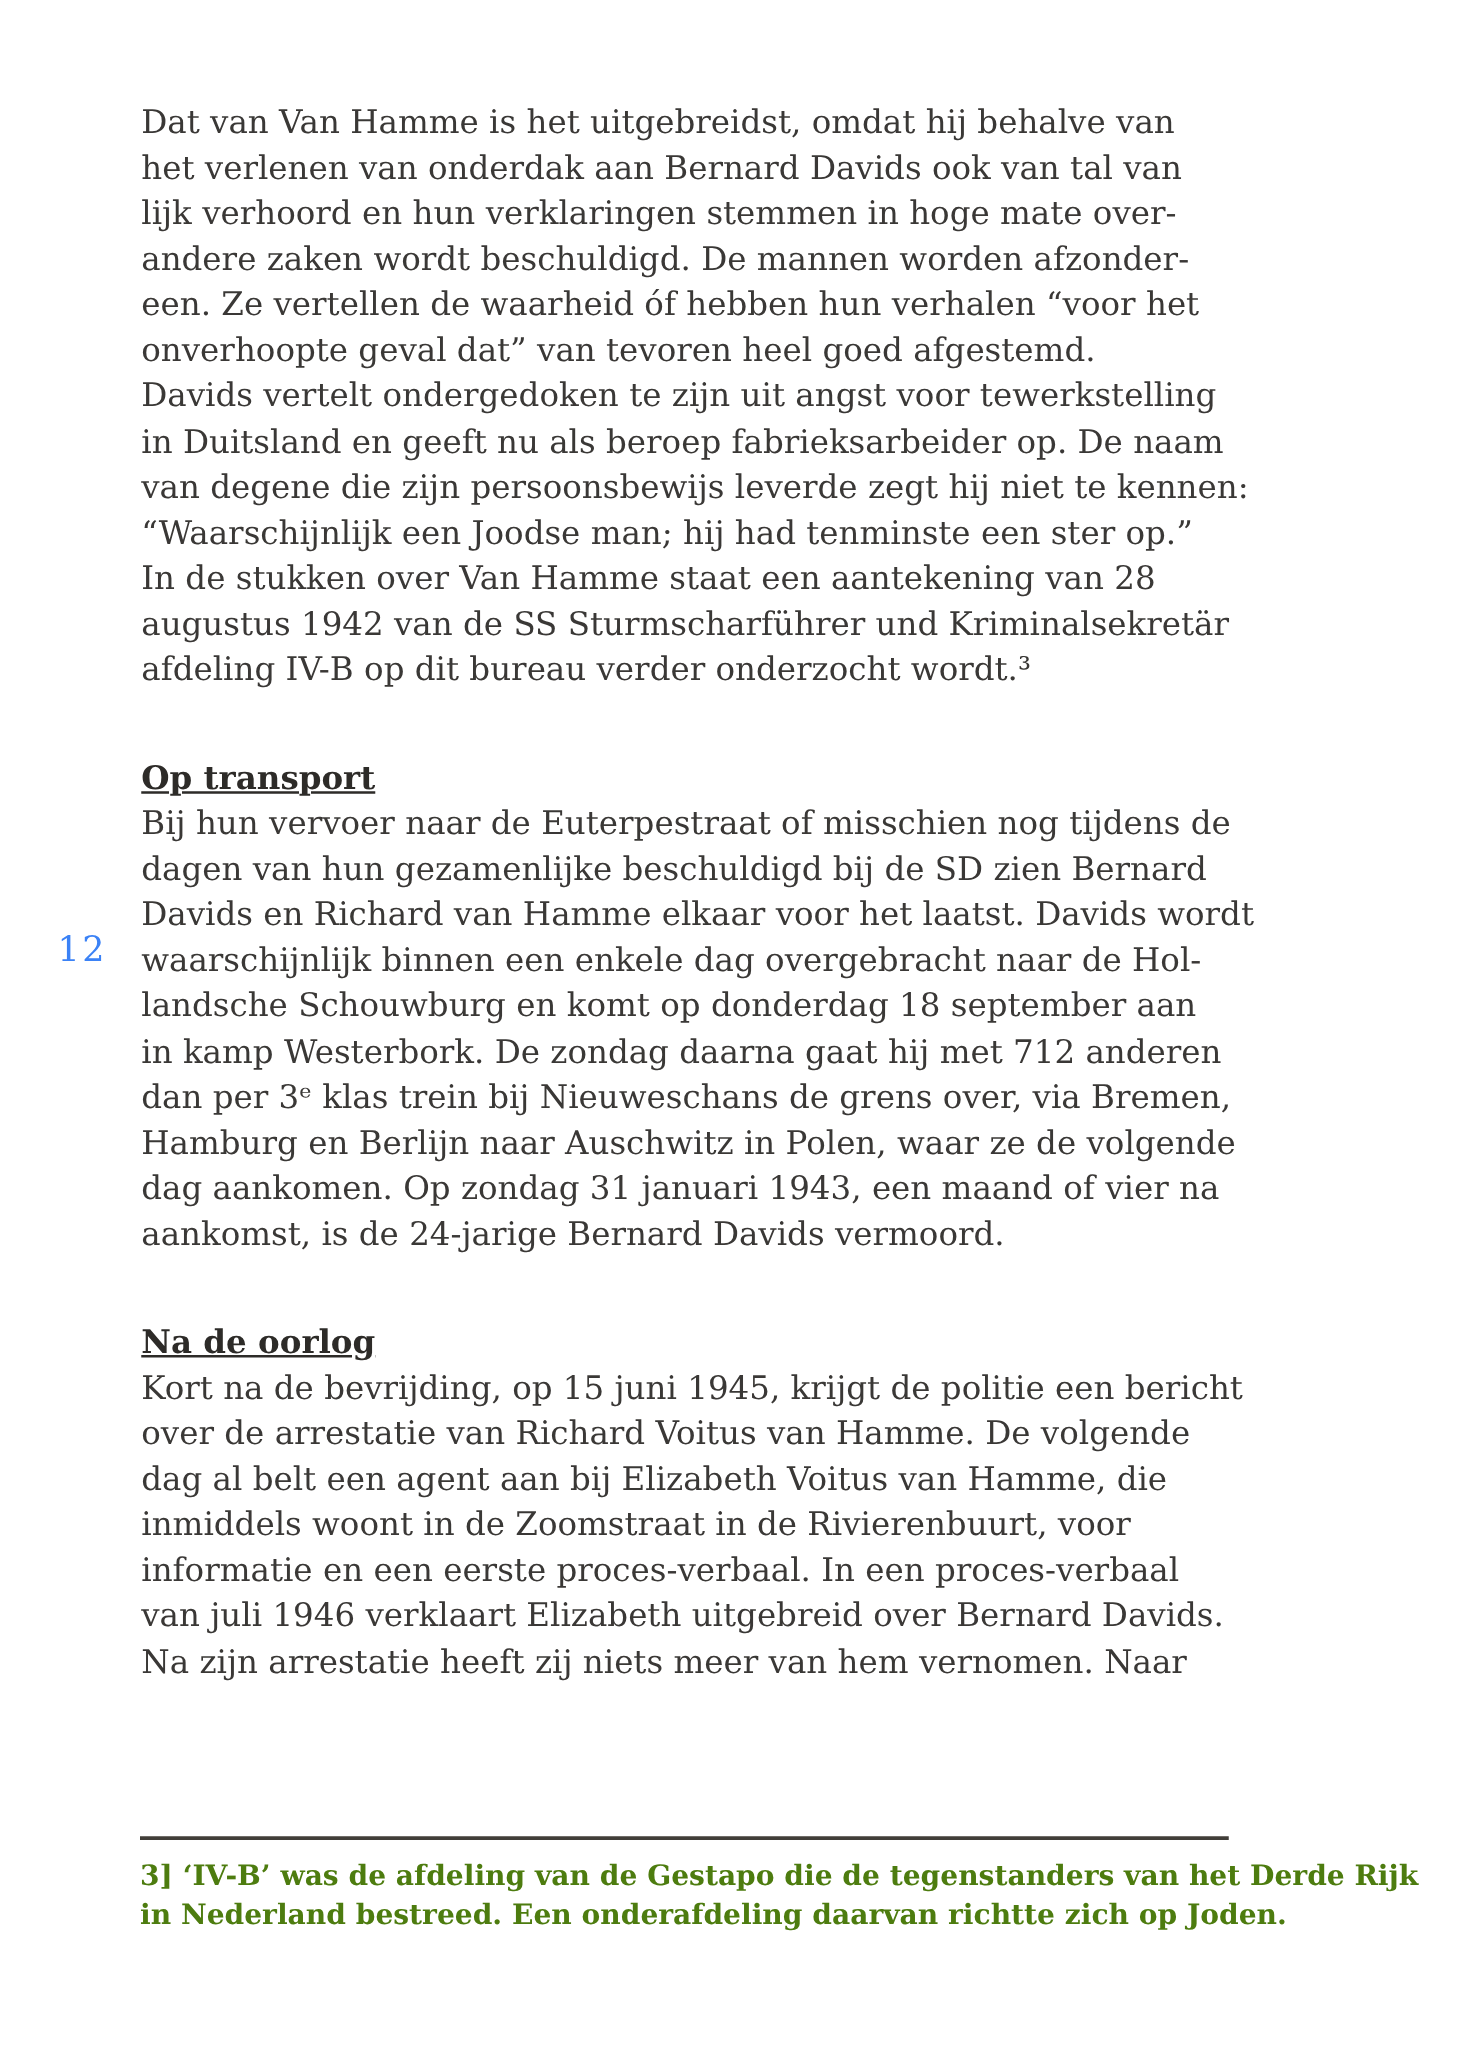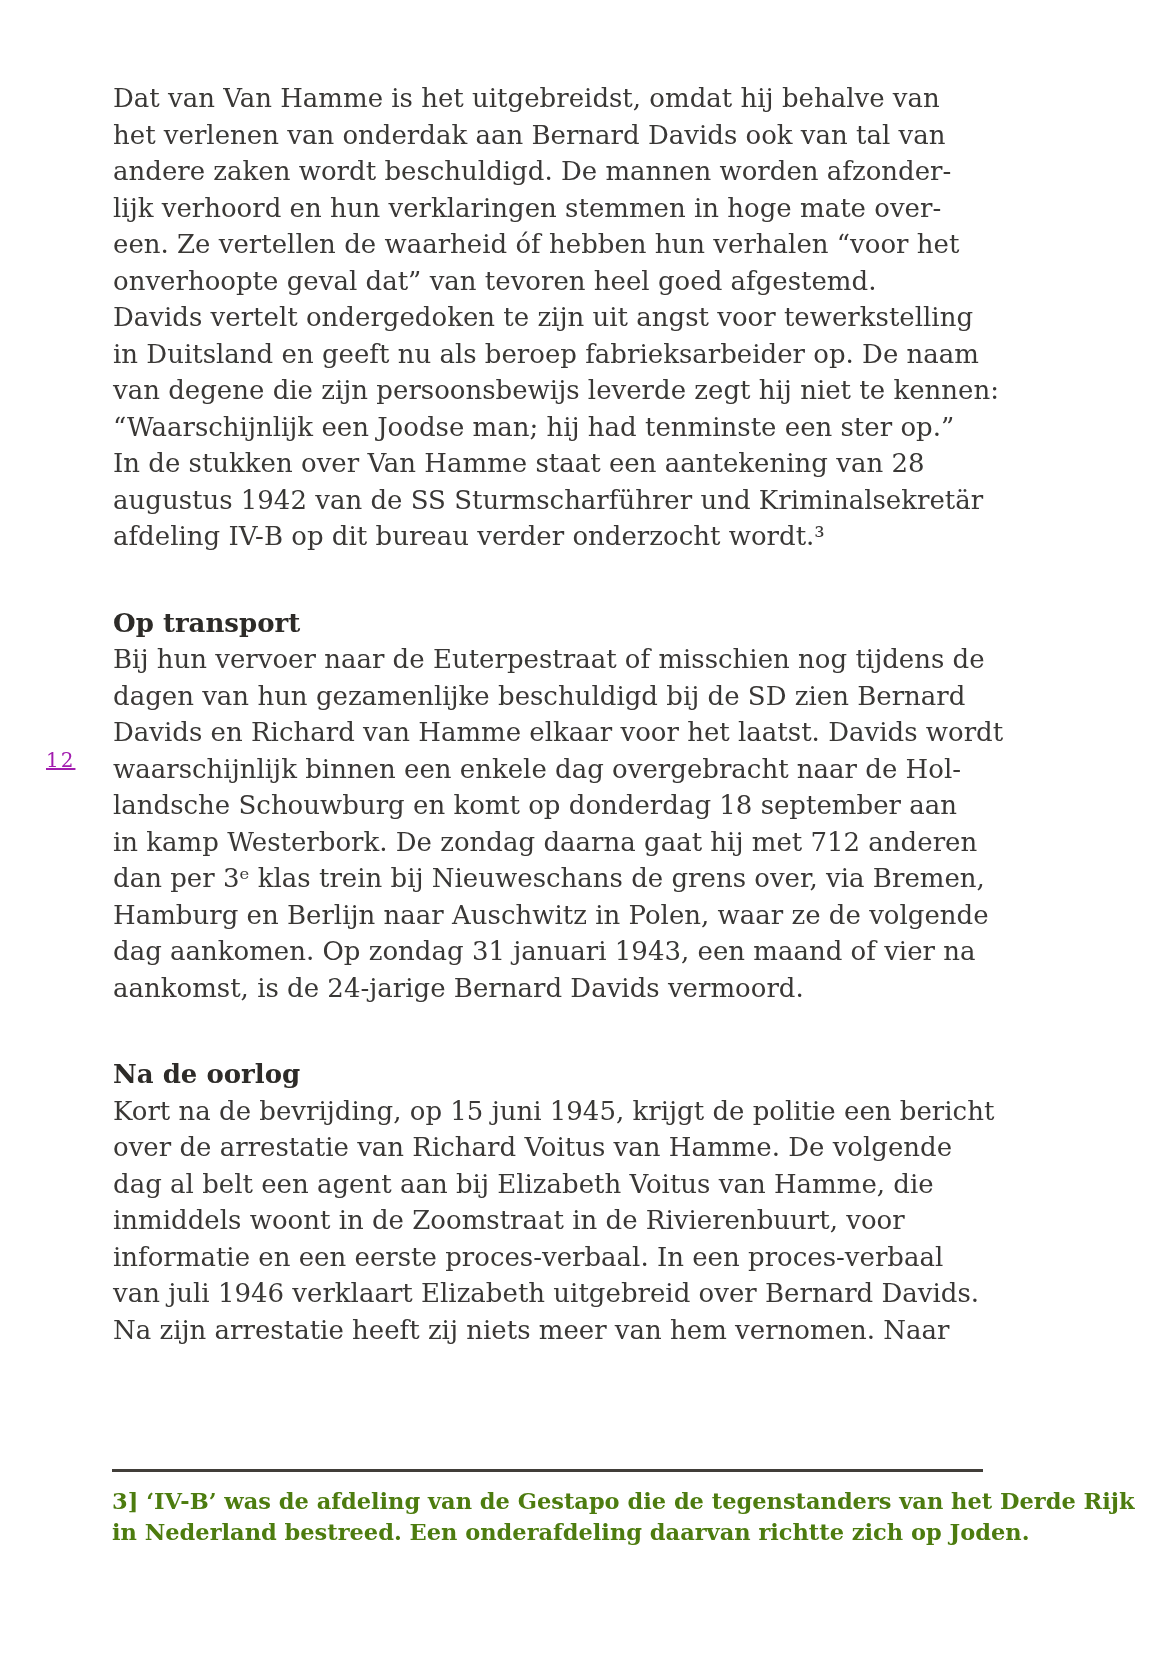--- a/index.html
+++ b/index.html
@@ -12,26 +12,25 @@
     width: 1166px;
     height: 1654px;
     background: #ffffff;
     overflow: hidden;
     font-family: "DejaVu Serif", "Liberation Serif", serif;
   }
   .page-number {
     position: absolute;
     left: 46px;
     top: 748px;
-    font-size: 20px;
+    font-size: 28px;
     line-height: 24px;
     letter-spacing: 2px;
-    color: #a21caf;
+    color: #3b82f6;
     font-family: "DejaVu Serif", serif;
-    text-decoration: underline;
   }
   .text-block {
     position: absolute;
     left: 113px;
     top: 80px;
     width: 900px;
   }
   .paragraph {
     margin: 0;
     padding: 0;
@@ -43,20 +42,21 @@
     color: #3a3836;
     white-space: pre;
   }
   .heading {
     margin: 50px 0 0 0;
     padding: 0;
     font-size: 26px;
     line-height: 36.5px;
     font-weight: bold;
     color: #2d2b28;
+    text-decoration: underline;
   }
   .footnote-rule {
     position: absolute;
     left: 112px;
     top: 1469px;
     width: 871px;
     height: 3px;
     background: #413e39;
   }
   .footnote {
@@ -78,22 +78,22 @@
 <body>
 
 <div class="page">
 
   <span class="page-number">12</span>
 
   <main class="text-block" id="content">
       <p class="paragraph">
         <span class="line">Dat van Van Hamme is het uitgebreidst, omdat hij behalve van</span>
         <span class="line">het verlenen van onderdak aan Bernard Davids ook van tal van</span>
+        <span class="line">lijk verhoord en hun verklaringen stemmen in hoge mate over-</span>
         <span class="line">andere zaken wordt beschuldigd. De mannen worden afzonder-</span>
-        <span class="line">lijk verhoord en hun verklaringen stemmen in hoge mate over-</span>
         <span class="line">een. Ze vertellen de waarheid óf hebben hun verhalen “voor het</span>
         <span class="line">onverhoopte geval dat” van tevoren heel goed afgestemd.</span>
         <span class="line">Davids vertelt ondergedoken te zijn uit angst voor tewerkstelling</span>
         <span class="line">in Duitsland en geeft nu als beroep fabrieksarbeider op. De naam</span>
         <span class="line">van degene die zijn persoonsbewijs leverde zegt hij niet te kennen:</span>
         <span class="line">“Waarschijnlijk een Joodse man; hij had tenminste een ster op.”</span>
         <span class="line">In de stukken over Van Hamme staat een aantekening van 28</span>
         <span class="line">augustus 1942 van de SS Sturmscharführer und Kriminalsekretär</span>
         <span class="line">afdeling IV-B op dit bureau verder onderzocht wordt.³</span>
       </p>

